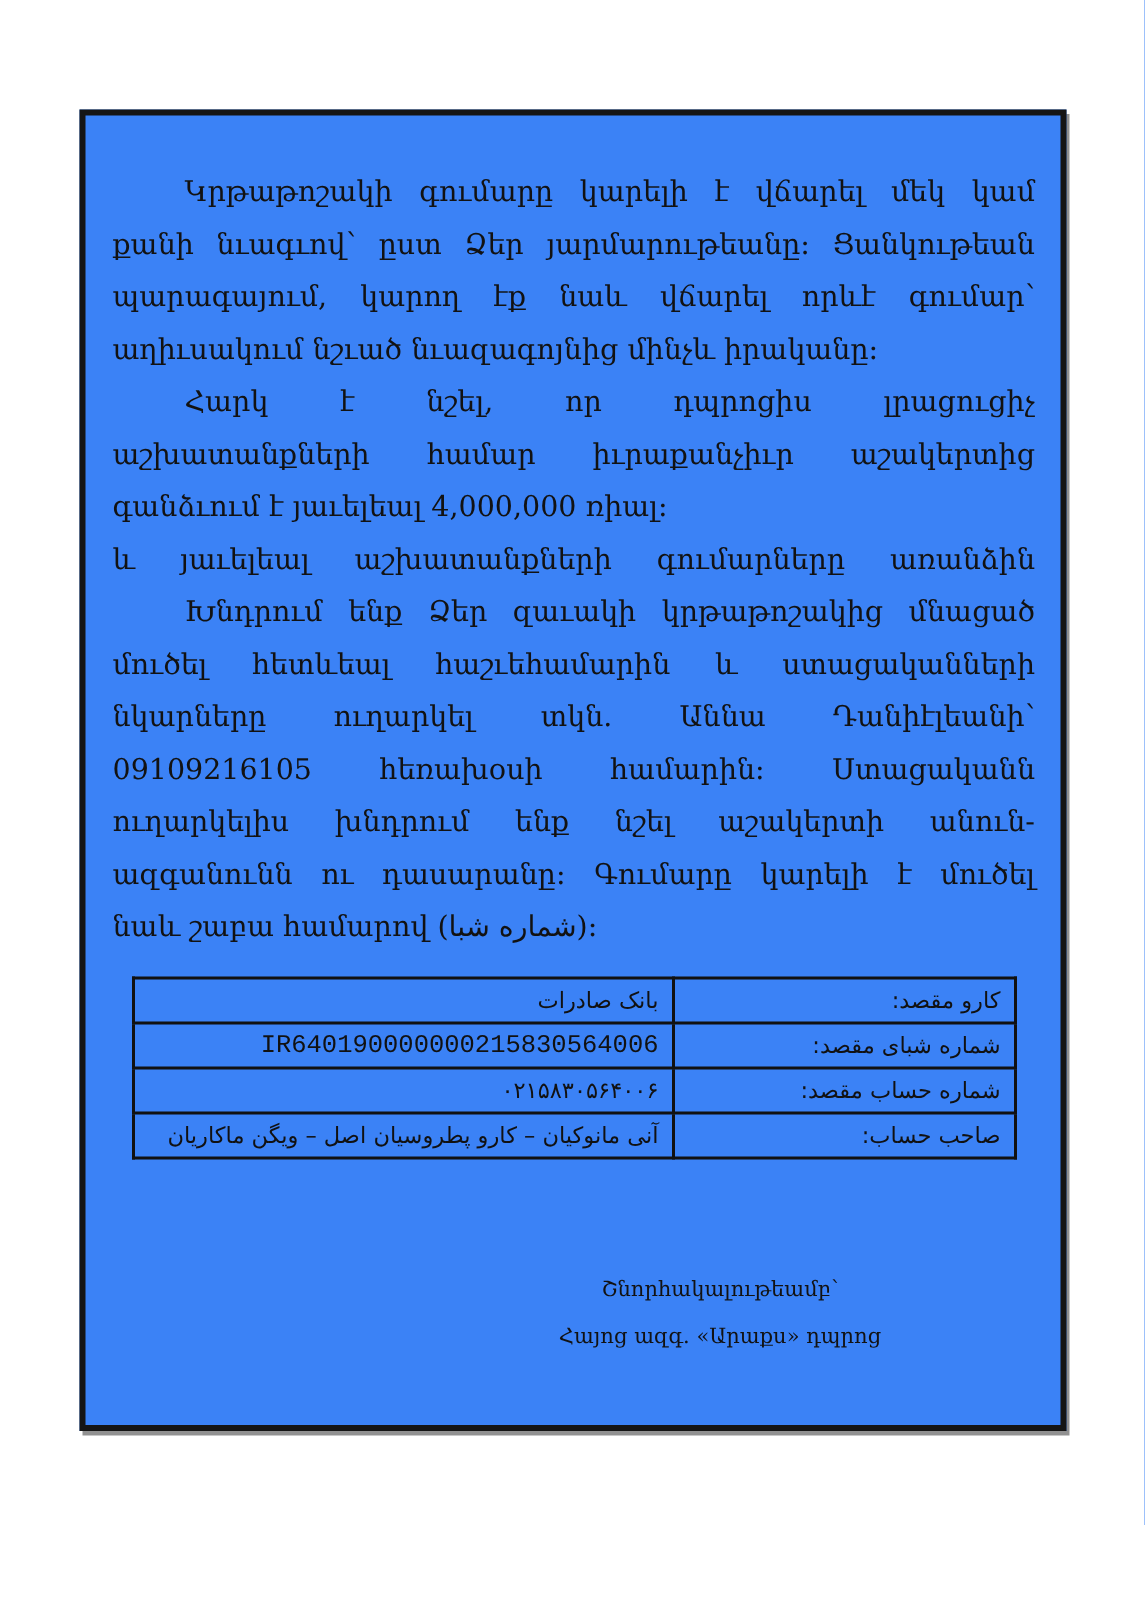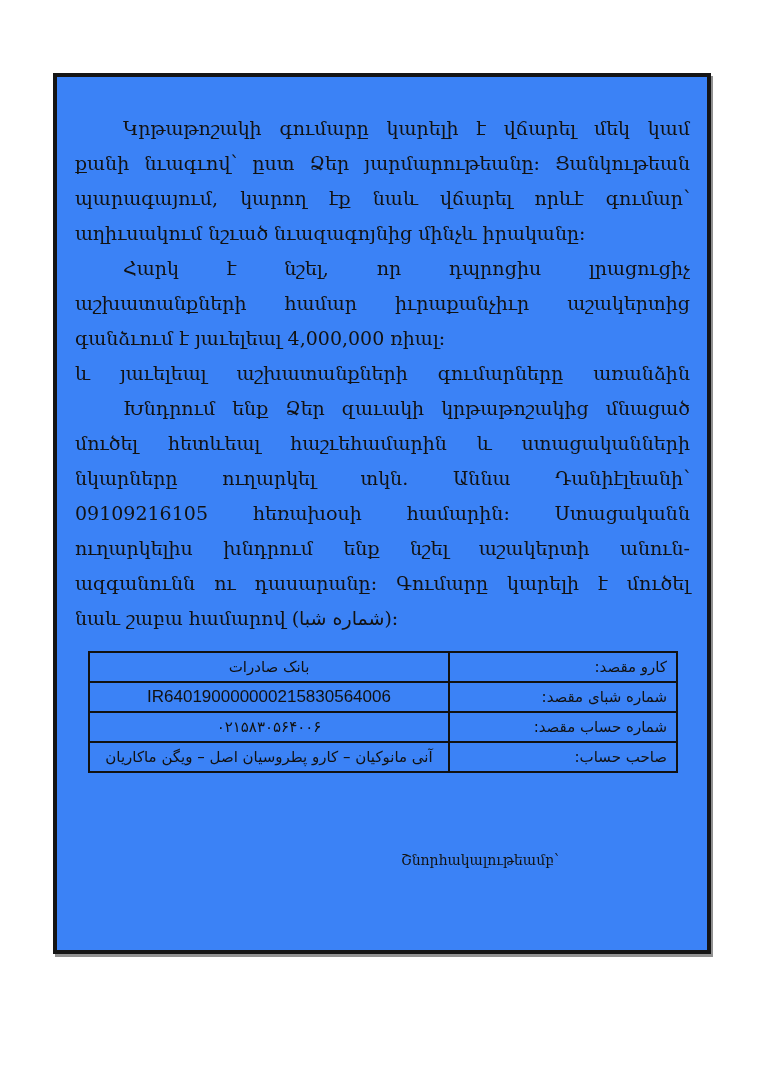--- a/index.html
+++ b/index.html
@@ -40,25 +40,26 @@
     table-layout: fixed;
   }
   table.bank td {
     border: 2px solid #111111;
     height: 30px;
     font-family: "DejaVu Sans", sans-serif;
     font-size: 15px;
     color: #111111;
     padding: 2px 9px;
     overflow: hidden;
+    text-align: right;
   }
   td.lbl { width: 228px; text-align: right; }
   td.val { text-align: center; }
   td.val.latin {
-    font-family: Liberation Sans, sans-serif;
+    font-family: Liberation Mono, monospace;
     font-size: 17px;
     direction: ltr;
   }
 
   .sig {
     margin-top: 72px;
     margin-left: 255px;
     width: 300px;
     text-align: center;
     font-size: 14px;
@@ -112,16 +113,17 @@
         </tr>
         <tr>
           <td class="lbl">صاحب حساب:</td>
           <td class="val">آنی مانوکیان – کارو پطروسیان اصل – ویگن ماکاریان</td>
         </tr>
       </tbody>
     </table>
 
     <div class="sig">
       <div>Շնորհակալութեամբ՝</div>
+      <div>Հայոց ազգ. «Արաքս» դպրոց</div>
     </div>
 
   </div>
 </div>
 
 </body></html>

